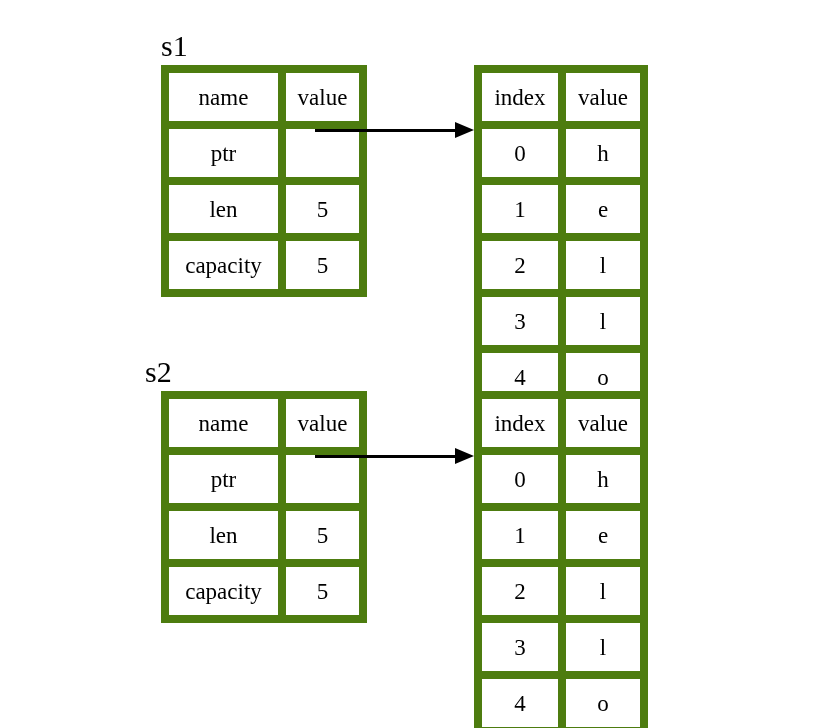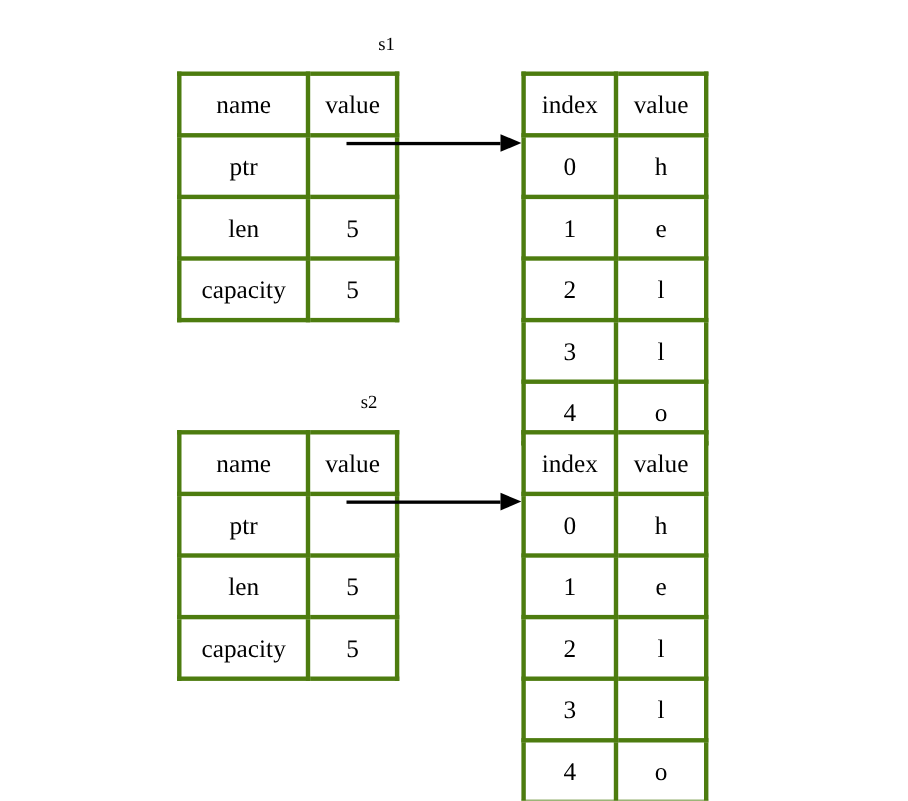--- a/index.html
+++ b/index.html
@@ -16,36 +16,36 @@
     color: #000000;
     overflow: hidden;
   }
 
   
   .group { position: absolute; }
 
   
   .caption {
     position: absolute;
-    font-size: 17px;
+    font-size: 30px;
     line-height: 1;
-    text-align: right;
+    text-align: left;
     white-space: nowrap;
     color: #000;
   }
 
   
   table.diagram-table {
     position: absolute;
     border-collapse: collapse;
     background: #ffffff;
     table-layout: fixed;
   }
   table.diagram-table td {
-    border: 4px solid #4d7c0f;
+    border: 8px solid #4d7c0f;
     text-align: center;
     vertical-align: middle;
     font-size: 23px;
     line-height: 1;
     height: 56px;
     padding: 0 4px;
     box-sizing: border-box;
     background: #ffffff;
   }
 

